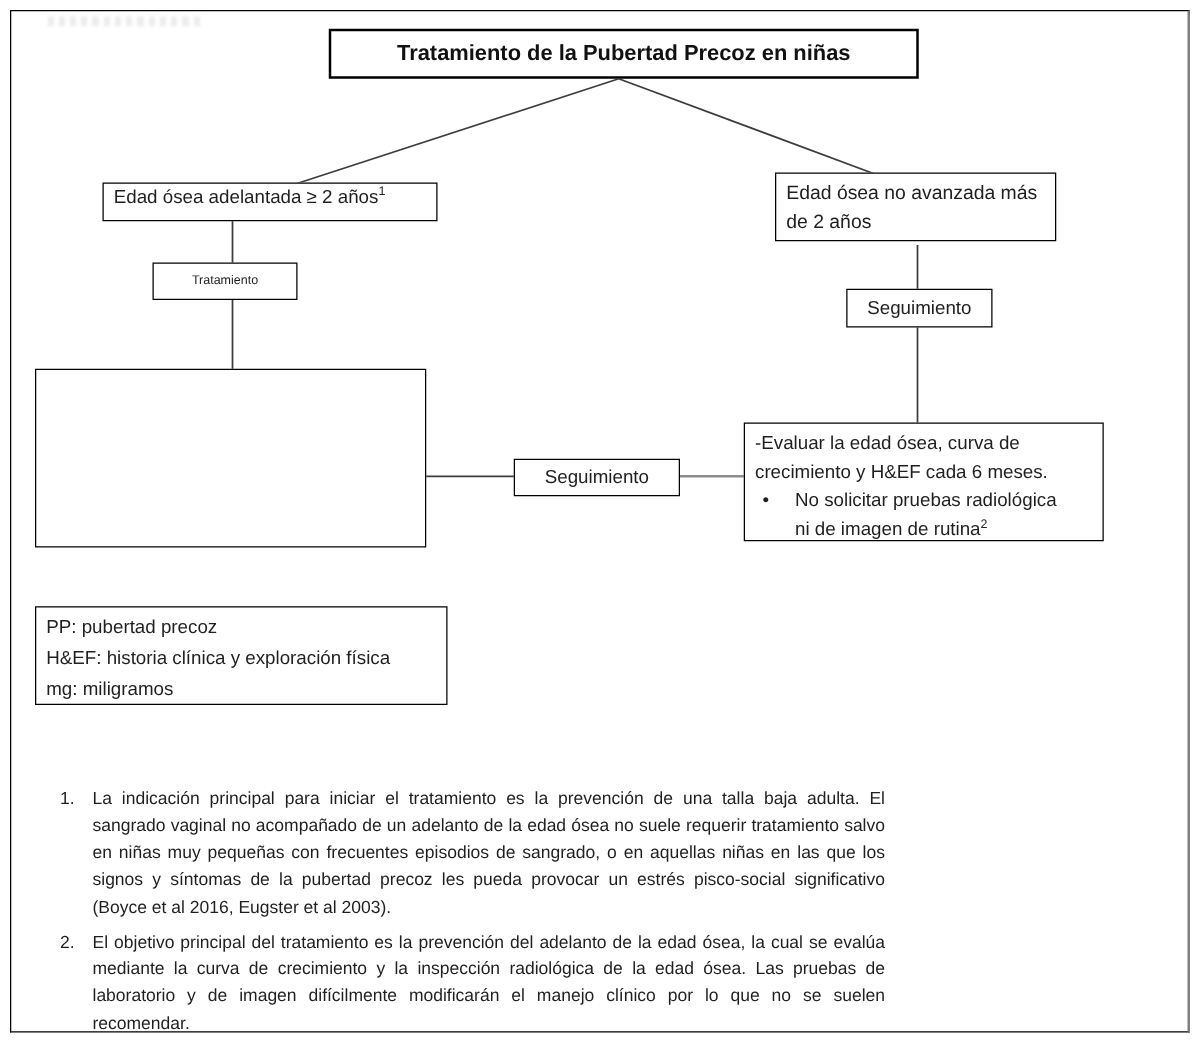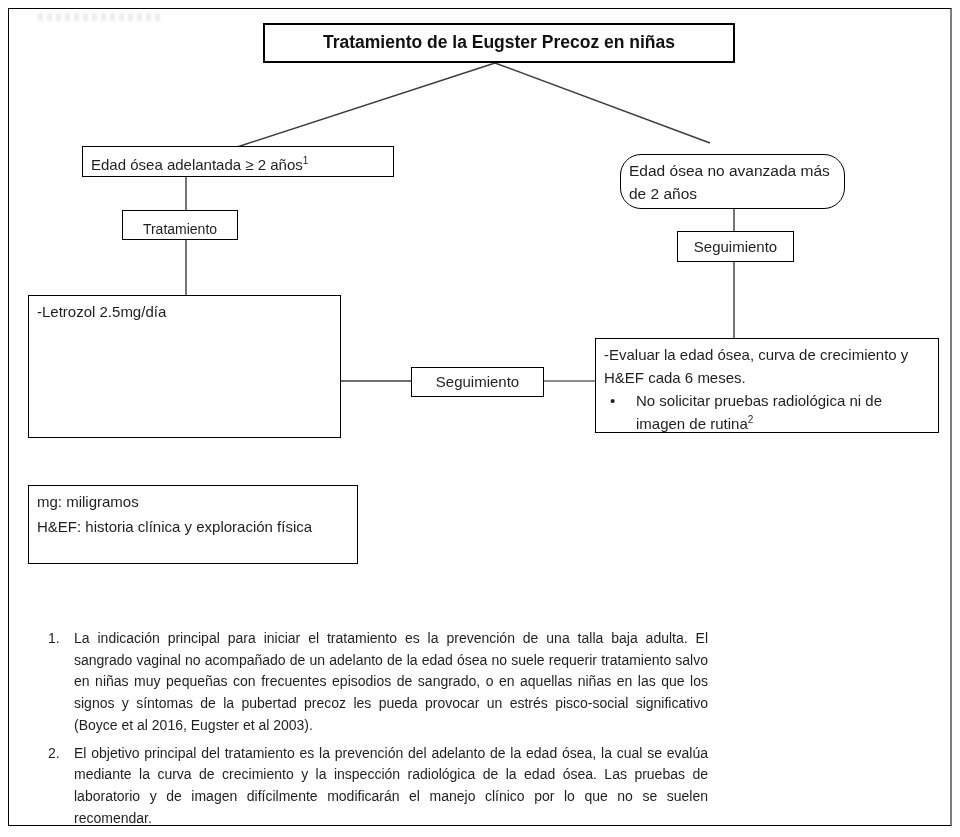--- a/index.html
+++ b/index.html
@@ -33,46 +33,46 @@
     z-index:1;
     line-height:1.45;
   }
   .title-box{
     left:263px;top:23px;width:472px;height:40px;
     border-width:2px;
     display:flex;align-items:center;justify-content:center;
     font-size:17.5px;font-weight:bold;color:#111;
   }
   .cond-left{
-    left:82px;top:146px;width:312px;height:31px;
-    display:flex;align-items:flex-end;
+    left:82px;top:146px;width:268px;height:31px;
+    display:flex;align-items:flex-start;
     padding:0 6px 0 8px;font-size:15px;white-space:nowrap;
   }
   .step-left{
     left:122px;top:210px;width:116px;height:30px;
-    display:flex;align-items:flex-end;justify-content:center;font-size:14px;
+    display:flex;align-items:center;justify-content:center;font-size:10px;
   }
   .treat-box{
     left:28px;top:295px;width:313px;height:143px;
     padding:5px 18px 5px 8px;font-size:15px;line-height:22.3px;
   }
   .cond-right{
-    left:620px;top:154px;width:225px;height:55px;
-    padding:4px 8px;font-size:15.5px;line-height:23px;border-radius:21px;
+    left:620px;top:138px;width:225px;height:55px;
+    padding:4px 8px;font-size:15.5px;line-height:23px;
   }
   .step-right{
     left:677px;top:231px;width:117px;height:31px;
     display:flex;align-items:center;justify-content:center;font-size:15px;
   }
   .mid-seg{
     left:411px;top:367px;width:133px;height:30px;
     display:flex;align-items:center;justify-content:center;font-size:15px;
   }
   .eval-box{
-    left:595px;top:338px;width:344px;height:95px;
+    left:595px;top:338px;width:288px;height:95px;
     padding:4px 22px 4px 8px;font-size:15px;line-height:23px;
   }
   .eval-bullet{display:flex;padding-right:8px;}
   .eval-bullet .marker{flex:0 0 26px;text-align:left;padding-left:6px;}
   .eval-bullet .btext{flex:1;}
   .legend-box{
     left:28px;top:485px;width:330px;height:79px;
     padding:3px 8px;font-size:15px;line-height:25px;
   }
   .footnotes{
@@ -98,33 +98,32 @@
     <line x1="495" y1="63" x2="710" y2="143" stroke="#3d3d3d" stroke-width="1.4"></line>
     <line x1="186" y1="176" x2="186" y2="212" stroke="#3d3d3d" stroke-width="1.4"></line>
     <line x1="186" y1="239" x2="186" y2="297" stroke="#3d3d3d" stroke-width="1.4"></line>
     <line x1="734" y1="196" x2="734" y2="232" stroke="#3d3d3d" stroke-width="1.4"></line>
     <line x1="734" y1="260" x2="734" y2="340" stroke="#3d3d3d" stroke-width="1.4"></line>
     <line x1="340" y1="381" x2="412" y2="381" stroke="#3d3d3d" stroke-width="1.4"></line>
     <line x1="543" y1="381" x2="596" y2="381" stroke="#8c8c8c" stroke-width="2"></line>
   </svg>
 
   <div class="box title-box">
-    <span>Tratamiento de la Eugster Precoz en niñas</span>
+    <span>Tratamiento de la Pubertad Precoz en niñas</span>
   </div>
 
   <div class="box cond-left">
     <span><span>Edad ósea adelantada ≥ 2 años</span><sup>1</sup></span>
   </div>
 
   <div class="box step-left">
     <span>Tratamiento</span>
   </div>
 
   <div class="box treat-box">
-    <div>-Letrozol 2.5mg/día</div>
   </div>
 
   <div class="box cond-right">
     <span>Edad ósea no avanzada más de 2 años</span>
   </div>
 
   <div class="box step-right">
     <span>Seguimiento</span>
   </div>
 
@@ -134,22 +133,23 @@
 
   <div class="box eval-box">
     <div>-Evaluar la edad ósea, curva de crecimiento y H&amp;EF cada 6 meses.</div>
     <div class="eval-bullet">
       <span class="marker">•</span>
       <span class="btext"><span>No solicitar pruebas radiológica ni de imagen de rutina</span><sup>2</sup></span>
     </div>
   </div>
 
   <div class="box legend-box">
+    <div>PP: pubertad precoz</div>
+    <div>H&amp;EF: historia clínica y exploración física</div>
     <div>mg: miligramos</div>
-    <div>H&amp;EF: historia clínica y exploración física</div>
   </div>
 
   <div class="footnotes">
     <div class="fn-item">
       <span class="fn-num">1.</span>
       <span class="fn-text">La indicación principal para iniciar el tratamiento es la prevención de una talla baja adulta. El sangrado vaginal no acompañado de un adelanto de la edad ósea no suele requerir tratamiento salvo en niñas muy pequeñas con frecuentes episodios de sangrado, o en aquellas niñas en las que los signos y síntomas de la pubertad precoz les pueda provocar un estrés pisco-social significativo (Boyce et al 2016, Eugster et al 2003).</span>
     </div>
     <div class="fn-item">
       <span class="fn-num">2.</span>
       <span class="fn-text">El objetivo principal del tratamiento es la prevención del adelanto de la edad ósea, la cual se evalúa mediante la curva de crecimiento y la inspección radiológica de la edad ósea. Las pruebas de laboratorio y de imagen difícilmente modificarán el manejo clínico por lo que no se suelen recomendar.</span>

